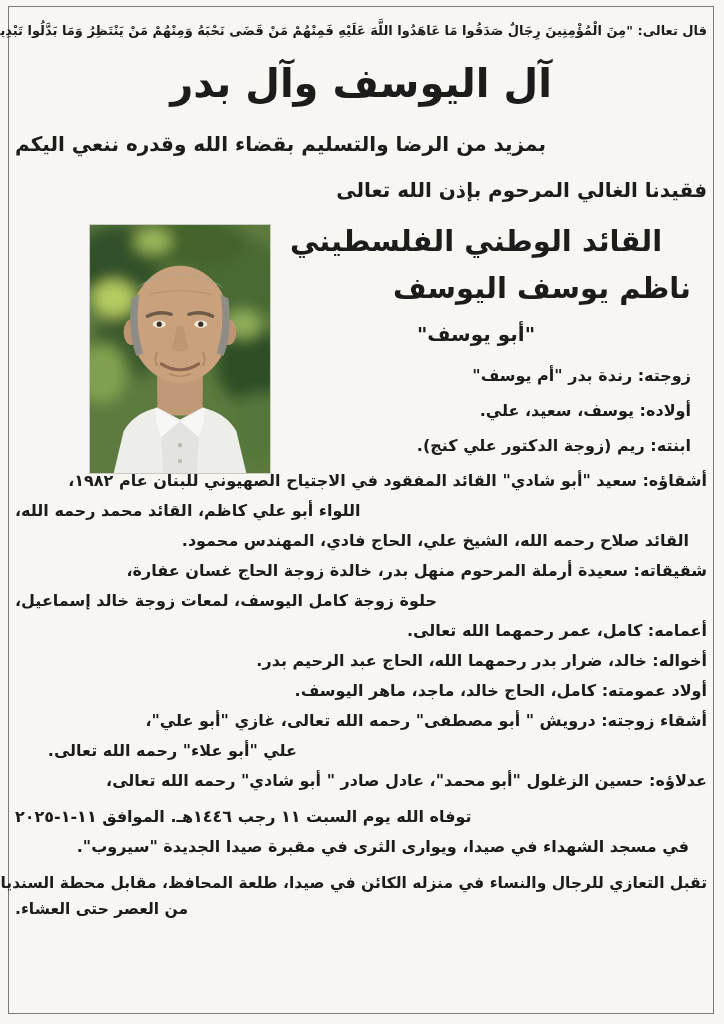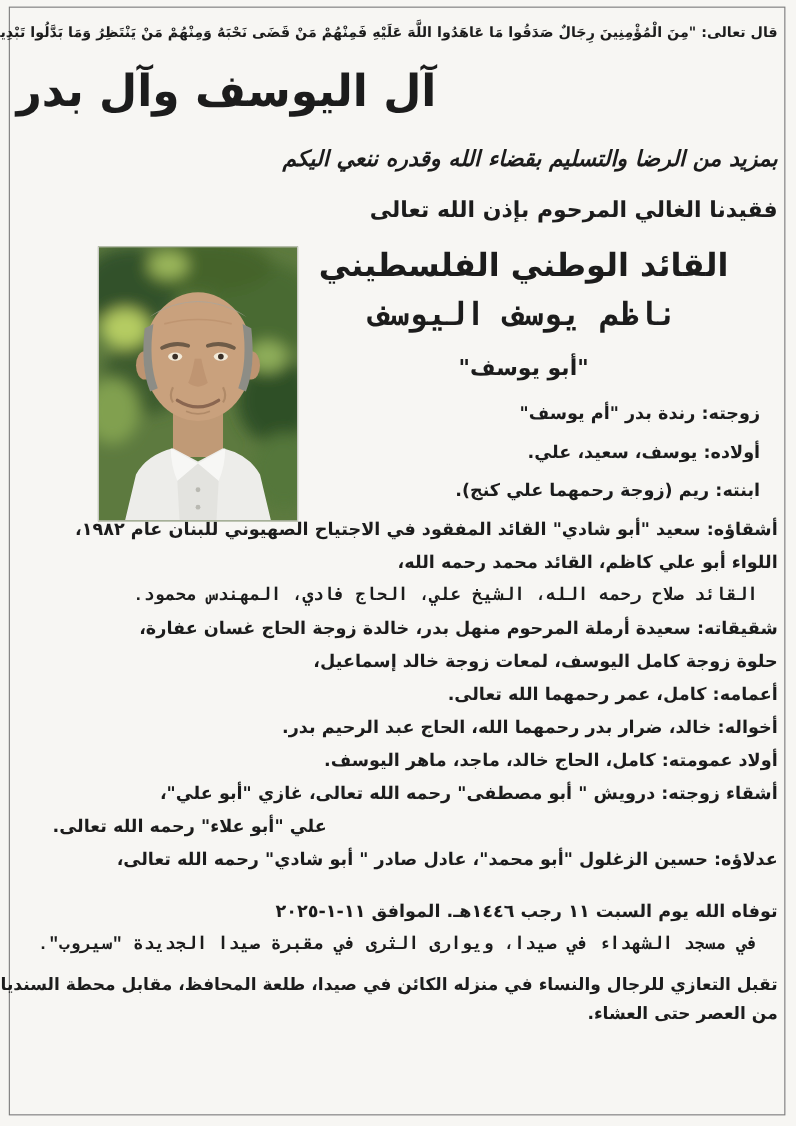--- a/index.html
+++ b/index.html
@@ -8,44 +8,44 @@
     background:#f7f6f3; color:#1c1c1c; overflow:hidden;
     font-family:"DejaVu Sans", sans-serif; font-weight:bold; direction:rtl;
   }
   .frame {
     position:absolute; left:8px; top:6px; width:706px; height:1008px;
     border:1px solid #7a7a7a; box-sizing:border-box;
   }
   .content { position:absolute; top:0; right:0; left:0; bottom:0; padding:0 6px; }
 
   .verse   { text-align:center; font-size:13px;  line-height:19px; margin-top:14px; white-space:nowrap; }
-  .title   { text-align:left; font-size:40px;  line-height:50px; margin-top:18px; }
-  .intro-1 { text-align:right; font-size:20px;  line-height:32px; margin-top:20px;font-style:italic; }
+  .title   { text-align:center; font-size:40px;  line-height:50px; margin-top:18px; }
+  .intro-1 { text-align:left; font-size:20px;  line-height:32px; margin-top:20px; }
   .intro-2 { text-align:right; font-size:20px;  line-height:32px; margin-top:14px; }
 
   .deceased-row { position:relative; height:250px; margin-top:18px; }
   .photo {
     position:absolute; left:74px; top:0; width:182px; height:250px;
     border:1px solid #c9c9c4; box-sizing:border-box; background:#5d7a3f;
   }
   .photo svg { display:block; width:100%; height:100%; }
   .dec-col { position:absolute; right:16px; top:-4px; width:430px; }
   .d-title { text-align:center; font-size:29px; line-height:42px; }
-  .d-name  { text-align:center; font-size:29px; line-height:44px; margin-top:4px;font-family:Liberation Mono, monospace; }
+  .d-name  { text-align:right; font-size:29px; line-height:44px; margin-top:4px; }
   .d-nick  { text-align:center; font-size:20px; line-height:32px; margin-top:8px; }
   .fam-group { margin-top:8px; }
   .fam { text-align:right; font-size:16px; line-height:35px; white-space:nowrap; }
 
   .rel-lines { margin-top:-8px; font-size:16px; line-height:30px; }
-  .death     { margin-top:18px;  font-size:16px; line-height:30px; }
+  .death     { margin-top:6px;  font-size:16px; line-height:30px; }
   .cond      { margin-top:8px;  font-size:15.5px; line-height:26px; }
   .l { white-space:nowrap; }
   .l.right  { text-align:right; }
-  .l.center { text-align:right; }
-  .l.ind-sm { padding-right:18px;font-family:Liberation Mono, monospace; }
+  .l.center { text-align:left; }
+  .l.ind-sm { padding-right:18px; }
   .l.ind-lg { padding-right:410px; }
 </style>
 </head>
 <body>
 
 <div class="page">
   <div class="frame">
     <div class="content">
 
       <div class="verse">قال تعالى: "مِنَ الْمُؤْمِنِينَ رِجَالٌ صَدَقُوا مَا عَاهَدُوا اللَّهَ عَلَيْهِ فَمِنْهُمْ مَنْ قَضَى نَحْبَهُ وَمِنْهُمْ مَنْ يَنْتَظِرُ وَمَا بَدَّلُوا تَبْدِيلًا"</div>
@@ -103,21 +103,21 @@
           </svg>
         </div>
 
         <div class="dec-col">
           <div class="d-title">القائد الوطني الفلسطيني</div>
           <div class="d-name">ناظم يوسف اليوسف</div>
           <div class="d-nick">"أبو يوسف"</div>
           <div class="fam-group">
             <div class="fam">زوجته: رندة بدر "أم يوسف"</div>
             <div class="fam">أولاده: يوسف، سعيد، علي.</div>
-            <div class="fam">ابنته: ريم (زوجة رحمهما علي كنج).</div>
+            <div class="fam">ابنته: ريم (زوجة الدكتور علي كنج).</div>
           </div>
         </div>
       </div>
 
       <div class="rel-lines">
         <div class="l right">أشقاؤه: سعيد "أبو شادي" القائد المفقود في الاجتياح الصهيوني للبنان عام ١٩٨٢،</div>
         <div class="l center">اللواء أبو علي كاظم، القائد محمد رحمه الله،</div>
         <div class="l right ind-sm">القائد صلاح رحمه الله، الشيخ علي، الحاج فادي، المهندس محمود.</div>
         <div class="l right">شقيقاته: سعيدة أرملة المرحوم منهل بدر، خالدة زوجة الحاج غسان عفارة،</div>
         <div class="l center">حلوة زوجة كامل اليوسف، لمعات زوجة خالد إسماعيل،</div>

